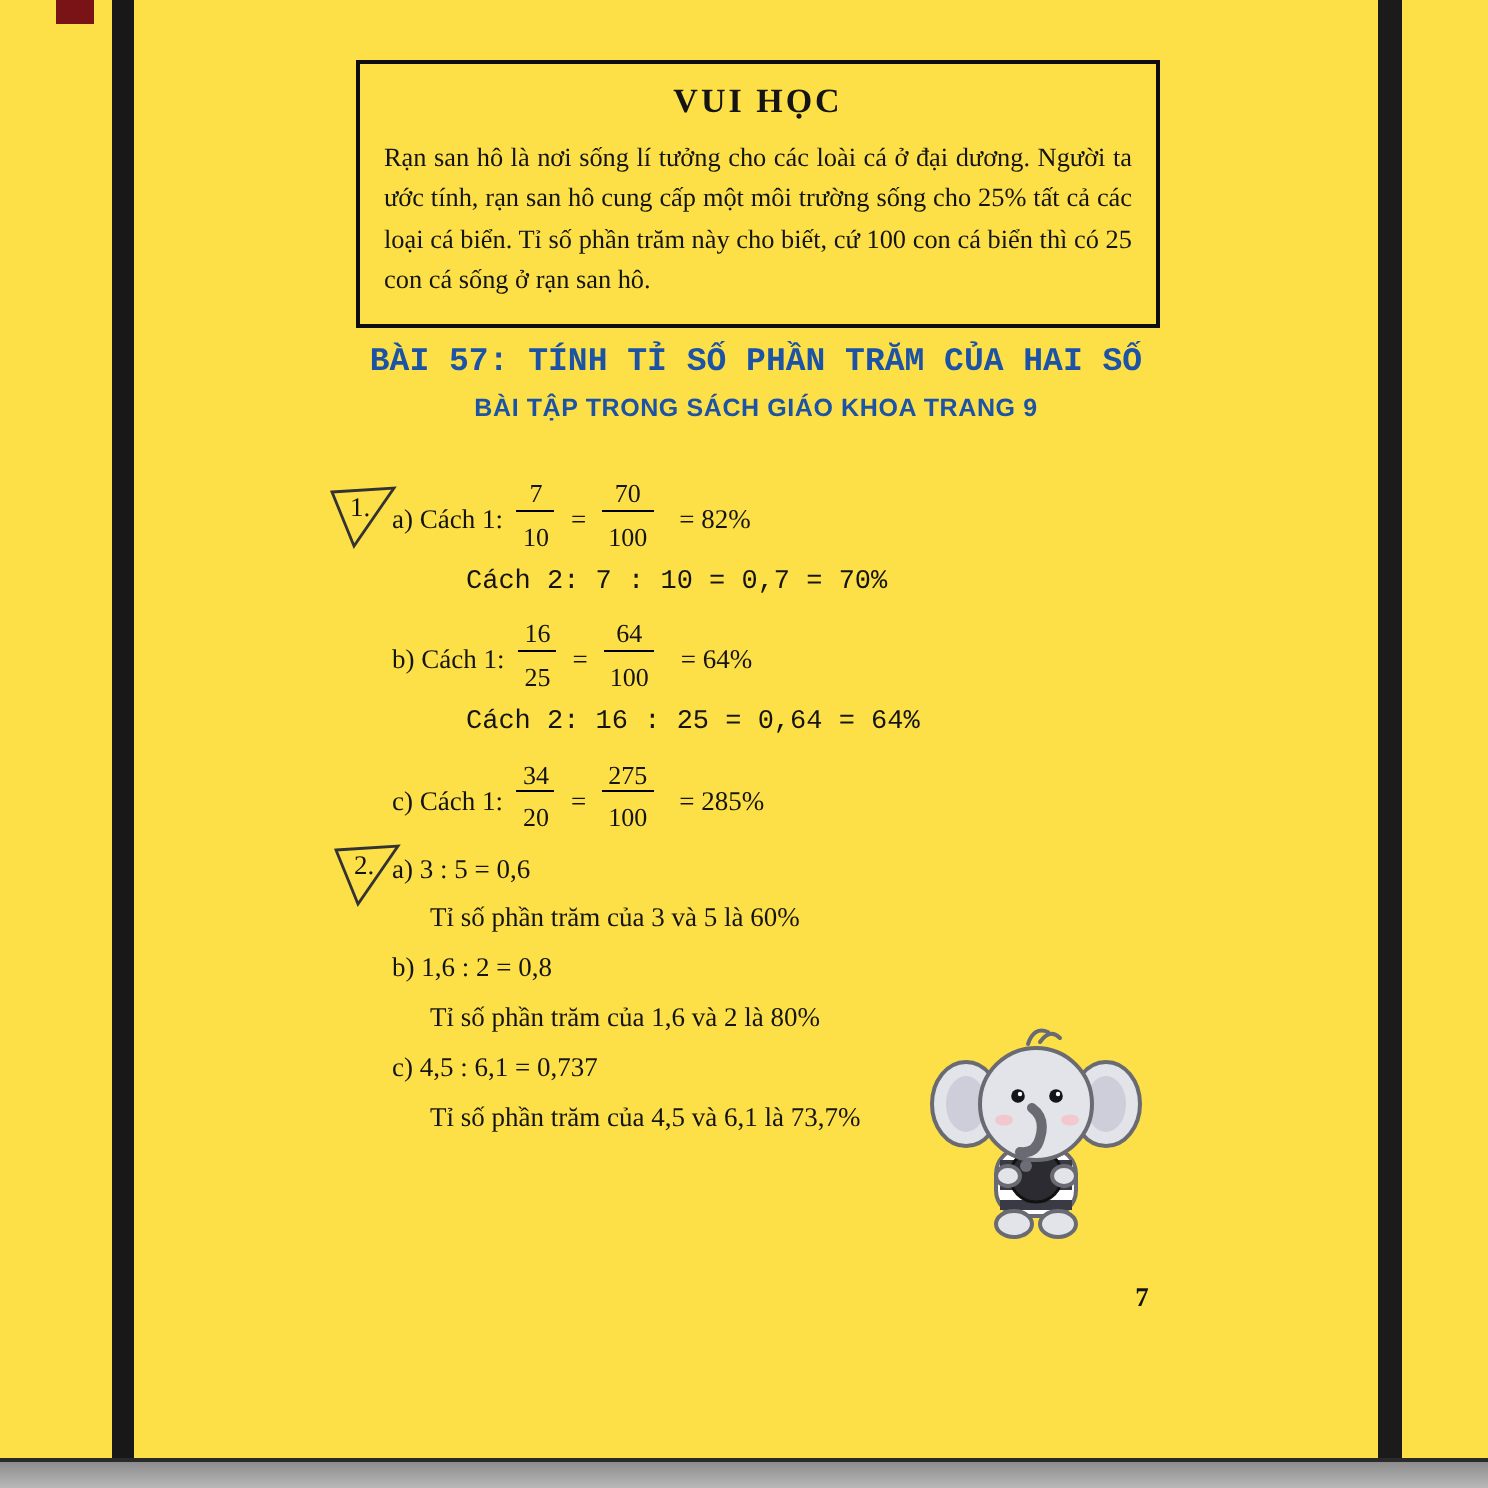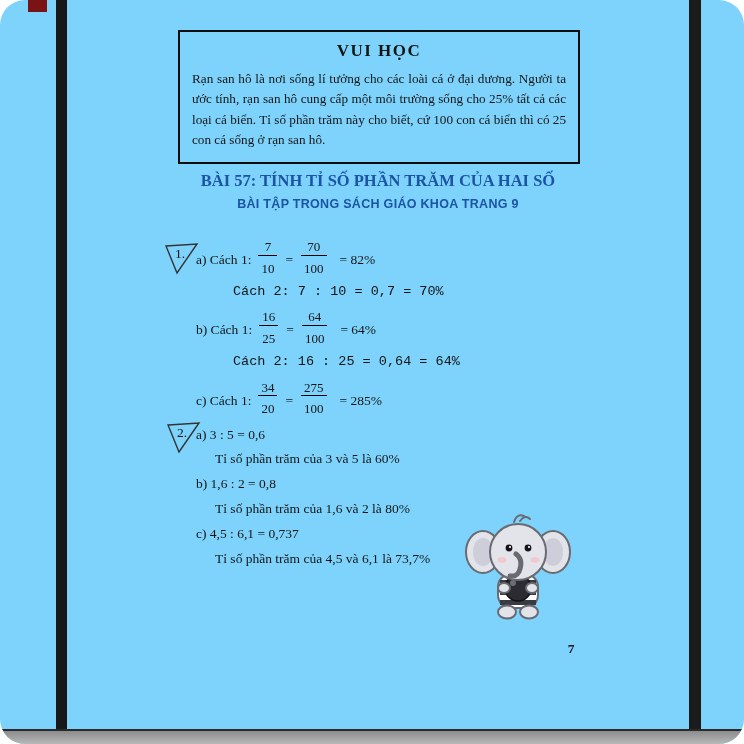--- a/index.html
+++ b/index.html
@@ -1,30 +1,30 @@
 <!DOCTYPE html>
 <html><head>
 <meta charset="utf-8">
 <style>
   html,body{margin:0;padding:0;background:#ffffff;}
-  .stage{position:relative;width:744px;height:744px;background:#7dd3fc;overflow:hidden;
-         font-family:"Liberation Serif",serif;color:#141414;border-radius:25px;}
+  .stage{position:relative;width:744px;height:744px;background:#fde047;overflow:hidden;
+         font-family:"Liberation Serif",serif;color:#141414;}
   
   .corner-red{position:absolute;left:28px;top:0;width:19px;height:12px;background:#7a1315;}
   .edge-left{position:absolute;left:56px;top:0;width:11px;height:731px;background:#181818;}
   .edge-right{position:absolute;left:689px;top:0;width:12px;height:731px;background:#1b1b1b;}
   .bottom-bar{position:absolute;left:0;top:729px;width:744px;height:15px;
               background:linear-gradient(#8c8c8c,#b8b8b8);border-top:2px solid #2a2a2a;box-sizing:border-box;}
   
   .vbox{position:absolute;left:178px;top:30px;width:374px;border:2px solid #0d0d0d;padding:7px 12px 11px;}
   .vtitle{text-align:center;font-weight:bold;font-size:17px;letter-spacing:1.5px;margin:2px 0 8px;}
   .vbody{font-size:13.2px;line-height:1.55;text-align:justify;}
   
   .ltitle{position:absolute;left:67px;top:171px;width:622px;text-align:center;color:#1c53a5;
-          font-family:Liberation Serif, serif;font-weight:bold;font-size:16.5px;}
+          font-family:Liberation Mono, monospace;font-weight:bold;font-size:16.5px;}
   .lsub{position:absolute;left:67px;top:197px;width:622px;text-align:center;color:#1c53a5;
         font-family:"Liberation Sans",sans-serif;font-weight:bold;font-size:12.5px;letter-spacing:.3px;}
   
   .content{position:absolute;left:196px;top:240px;width:430px;font-size:13.5px;}
   .frow{display:flex;align-items:center;height:40px;position:relative;}
   .trow{margin:2px 0 8px 37px;line-height:1.5;position:relative;font-family:Liberation Mono, monospace;}
   .srow{margin:4px 0;line-height:1.55;position:relative;}
   .sub{margin-left:19px;}
   .marker{position:absolute;left:-33px;top:2px;}
   .marker2{position:absolute;left:-31px;top:-4px;}

